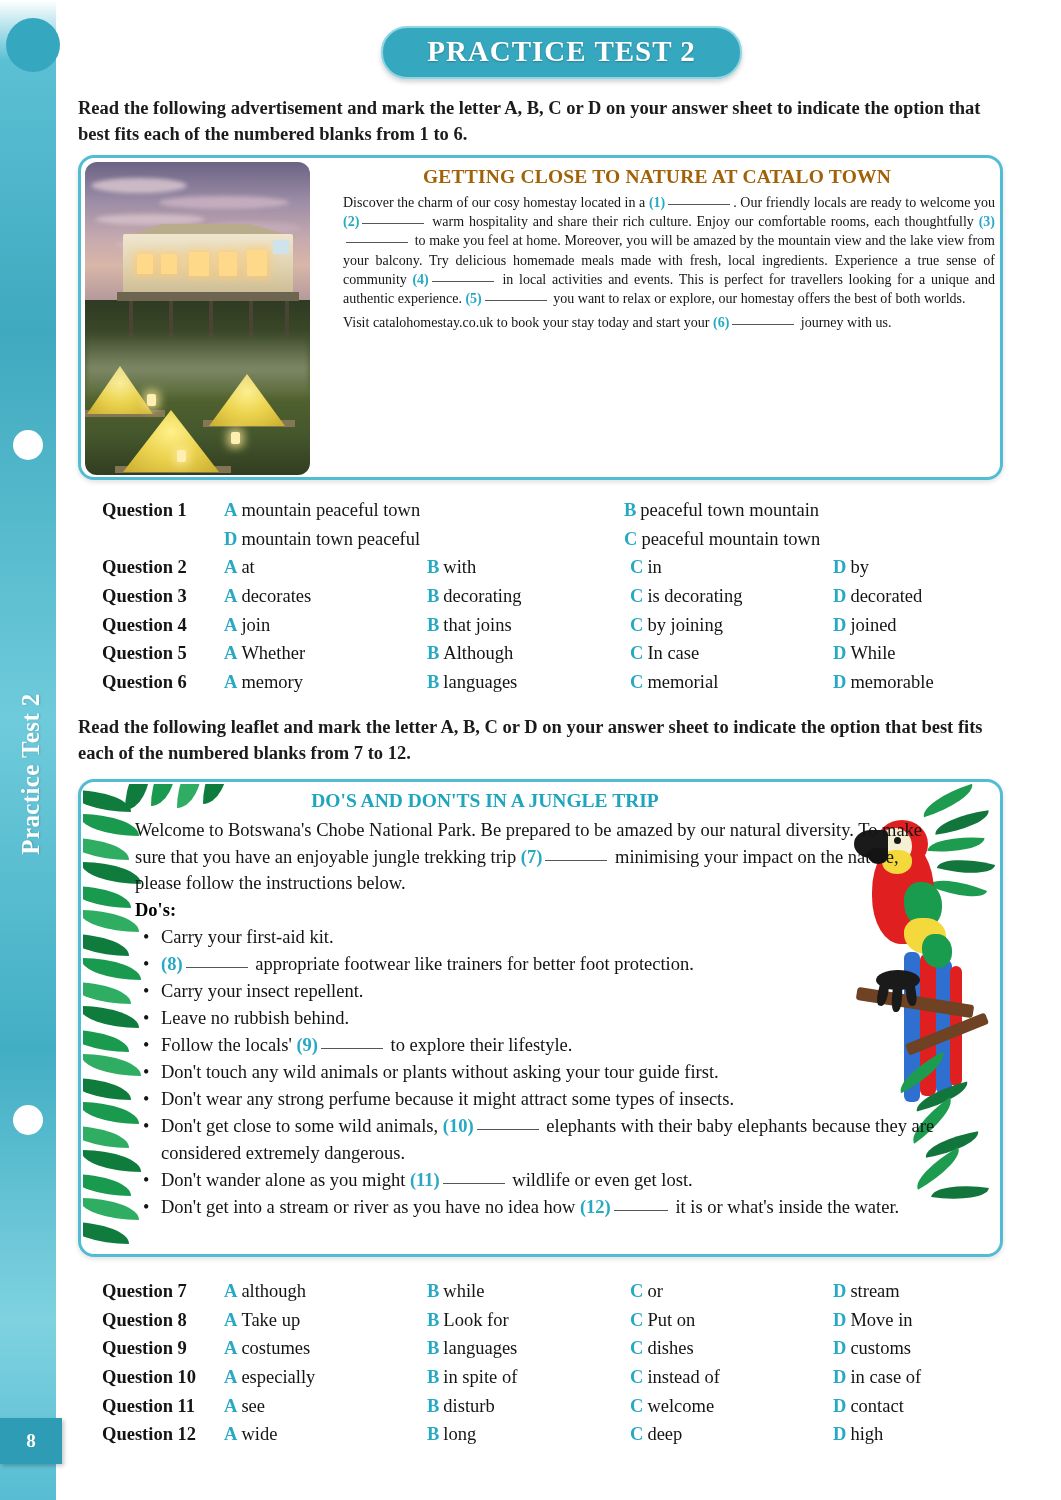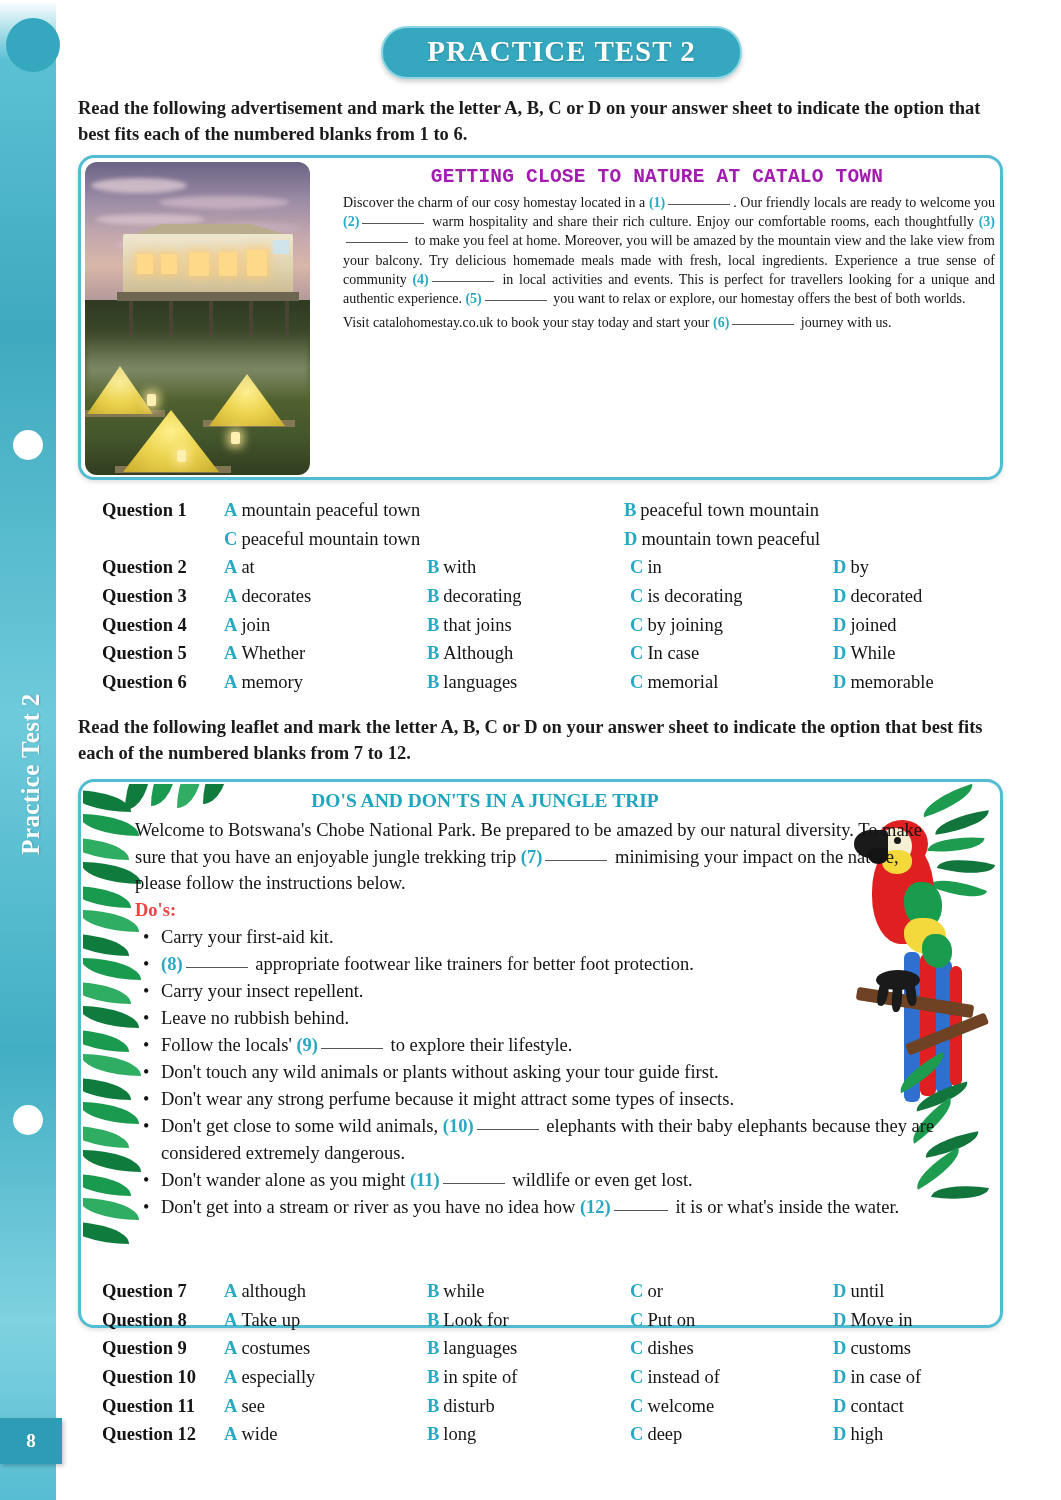--- a/index.html
+++ b/index.html
@@ -198,26 +198,26 @@
     filter: blur(3px);
   }
 
   .passage-body {
     position: absolute;
     left: 238px; top: 8px;
     width: 676px;
   }
   .passage-title {
     text-align: center;
-    color: #a21caf;
+    color: #a16207;
     font-weight: bold;
     font-size: 19.5px;
     letter-spacing: .2px;
     margin-bottom: 5px;
-    font-family: Liberation Mono, monospace;
+    font-family: Liberation Serif, serif;
   }
   .passage-para {
     font-size: 14px;
     line-height: 1.37;
     text-align: justify;
     color: #141414;
     margin-bottom: 5px;
     margin-left: 24px;
   }
   .blanknum { color: #27a9c3; font-weight: bold; }
@@ -238,21 +238,21 @@
   .qrow { display: flex; font-size: 18.5px; line-height: 1.55; color: #141414; margin-left: 24px; }
   .q-label { width: 122px; flex: 0 0 122px; font-weight: bold; }
   .q-opt { flex: 0 0 203px; }
   .q-opt.wide { flex: 0 0 400px; }
   .q-opt .ltr { color: #27a9c3; font-weight: bold; margin-right: 4px; }
   .qrow.second-line .q-label { visibility: hidden; }
 
   
   #passage-box-2 {
     left: 16px; top: 779px;
-    width: 925px; height: 549px;
+    width: 925px; height: 478px;
   }
   .leaf-col {
     position: absolute;
     left: 2px; top: 2px;
     width: 62px; height: 472px;
     overflow: hidden;
   }
   .leaf {
     position: absolute;
     width: 60px; height: 22px;
@@ -387,21 +387,21 @@
   }
   .leaflet-para {
     font-size: 18.5px;
     line-height: 1.44;
     color: #141414;
   }
   .leaflet-head {
     font-size: 18.5px;
     font-weight: bold;
     line-height: 1.46;
-    color: #ef4444;
+    color: #000000;
   }
   .leaflet-li {
     font-size: 18.5px;
     line-height: 1.46;
     color: #141414;
     padding-left: 26px;
     position: relative;
   }
   .leaflet-li::before {
     content: "\2022";
@@ -483,22 +483,22 @@
 
   <div class="qblock" id="qblock-1">
 
     <div class="qrow">
       <div class="q-label">Question 1</div>
       <div class="q-opt wide"><span class="ltr">A</span><span>mountain peaceful town</span></div>
       <div class="q-opt wide"><span class="ltr">B</span><span>peaceful town mountain</span></div>
     </div>
     <div class="qrow second-line">
       <div class="q-label">x</div>
+      <div class="q-opt wide"><span class="ltr">D</span><span>mountain town peaceful</span></div>
       <div class="q-opt wide"><span class="ltr">C</span><span>peaceful mountain town</span></div>
-      <div class="q-opt wide"><span class="ltr">D</span><span>mountain town peaceful</span></div>
     </div>
 
     <div class="qrow">
       <div class="q-label">Question 2</div>
       <div class="q-opt"><span class="ltr">A</span><span>at</span></div>
       <div class="q-opt"><span class="ltr">B</span><span>with</span></div>
       <div class="q-opt"><span class="ltr">C</span><span>in</span></div>
       <div class="q-opt"><span class="ltr">D</span><span>by</span></div>
     </div>
 
@@ -650,21 +650,21 @@
     </div>
   </div>
 
   <div class="qblock" id="qblock-2">
 
     <div class="qrow">
       <div class="q-label">Question 7</div>
       <div class="q-opt"><span class="ltr">A</span><span>although</span></div>
       <div class="q-opt"><span class="ltr">B</span><span>while</span></div>
       <div class="q-opt"><span class="ltr">C</span><span>or</span></div>
-      <div class="q-opt"><span class="ltr">D</span><span>until</span></div>
+      <div class="q-opt"><span class="ltr">D</span><span>stream</span></div>
     </div>
 
     <div class="qrow">
       <div class="q-label">Question 8</div>
       <div class="q-opt"><span class="ltr">A</span><span>Take up</span></div>
       <div class="q-opt"><span class="ltr">B</span><span>Look for</span></div>
       <div class="q-opt"><span class="ltr">C</span><span>Put on</span></div>
       <div class="q-opt"><span class="ltr">D</span><span>Move in</span></div>
     </div>
 

